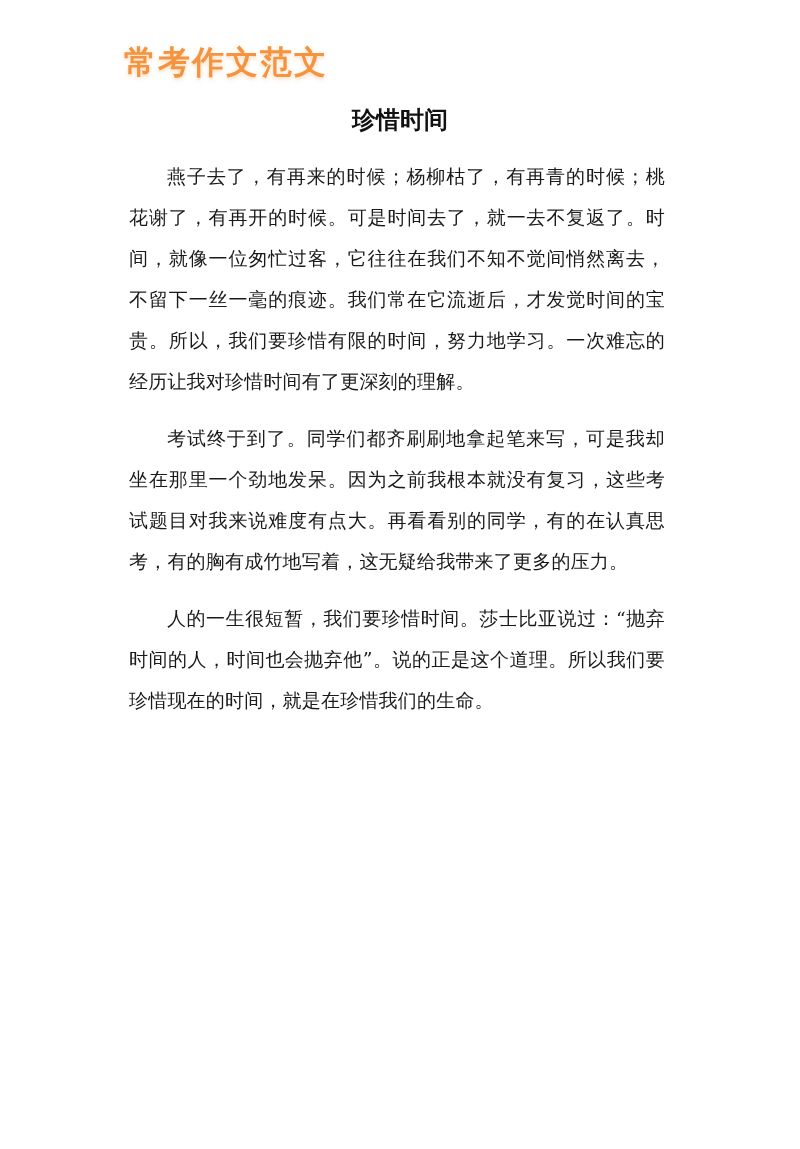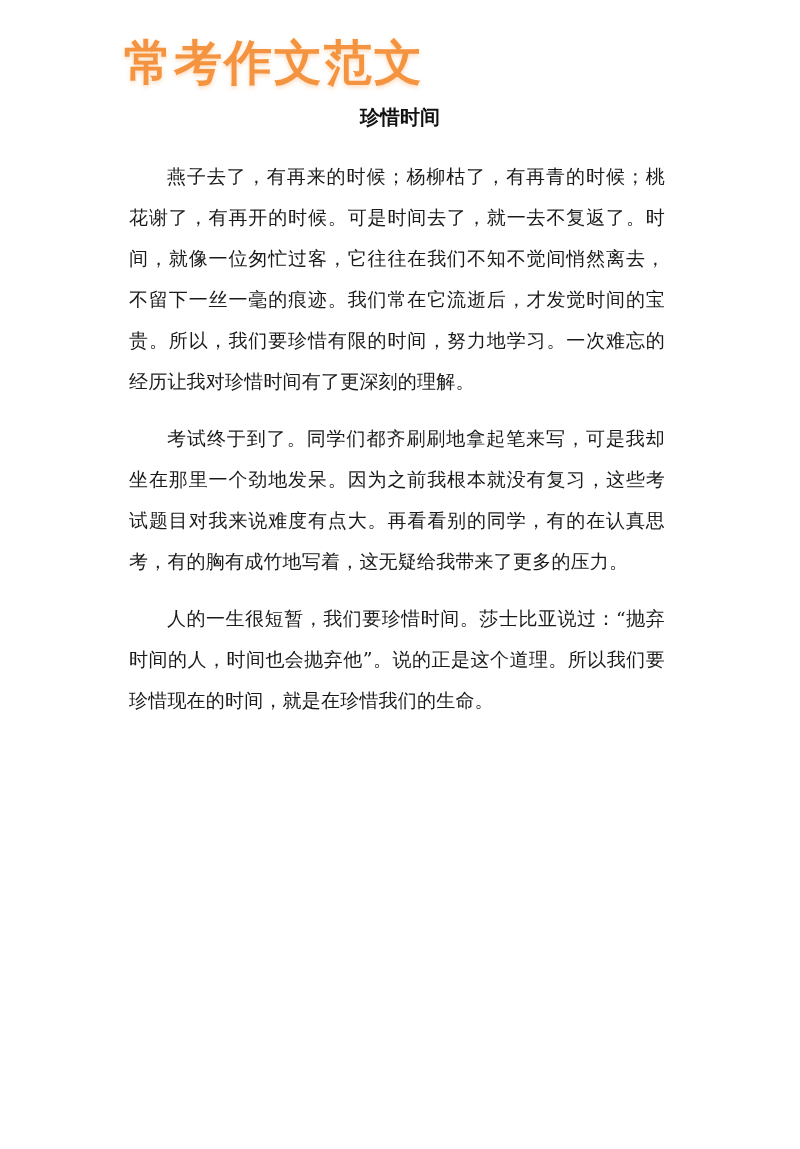--- a/index.html
+++ b/index.html
@@ -1,22 +1,22 @@
 <!DOCTYPE html>
 <html><head>
 <meta charset="utf-8">
 <style>
   html, body { margin:0; padding:0; background:#ffffff; }
   body { width:800px; height:1149px; position:relative; overflow:hidden;
          font-family:"DejaVu Serif", "Liberation Serif", serif; color:#1a1a1a; }
   .banner { position:absolute; left:124px; top:32px; font-family:"DejaVu Sans", "Liberation Sans", sans-serif;
-            font-weight:bold; font-size:48px; letter-spacing:2px; color:#f59440;
+            font-weight:bold; font-size:32px; letter-spacing:2px; color:#f59440;
             text-shadow:0 2px 4px rgba(245,148,64,0.35); line-height:60px; }
   .title { position:absolute; left:0; right:0; top:104px; text-align:center;
-           font-family:"DejaVu Sans", "Liberation Sans", sans-serif; font-weight:bold; font-size:20px;
+           font-family:"DejaVu Sans", "Liberation Sans", sans-serif; font-weight:bold; font-size:24px;
            color:#111; padding-left:0; }
   .title span { display:inline-block; margin-left:0; transform:translateX(0); }
   .body { position:absolute; left:113px; top:140px; width:568px; }
   .para { margin:16px; font-size:19px; line-height:41px; text-indent:2em; text-align:justify; letter-spacing:0.2px; }
 </style>
 </head>
 <body>
 
 <div class="banner">常考作文范文</div>
 

